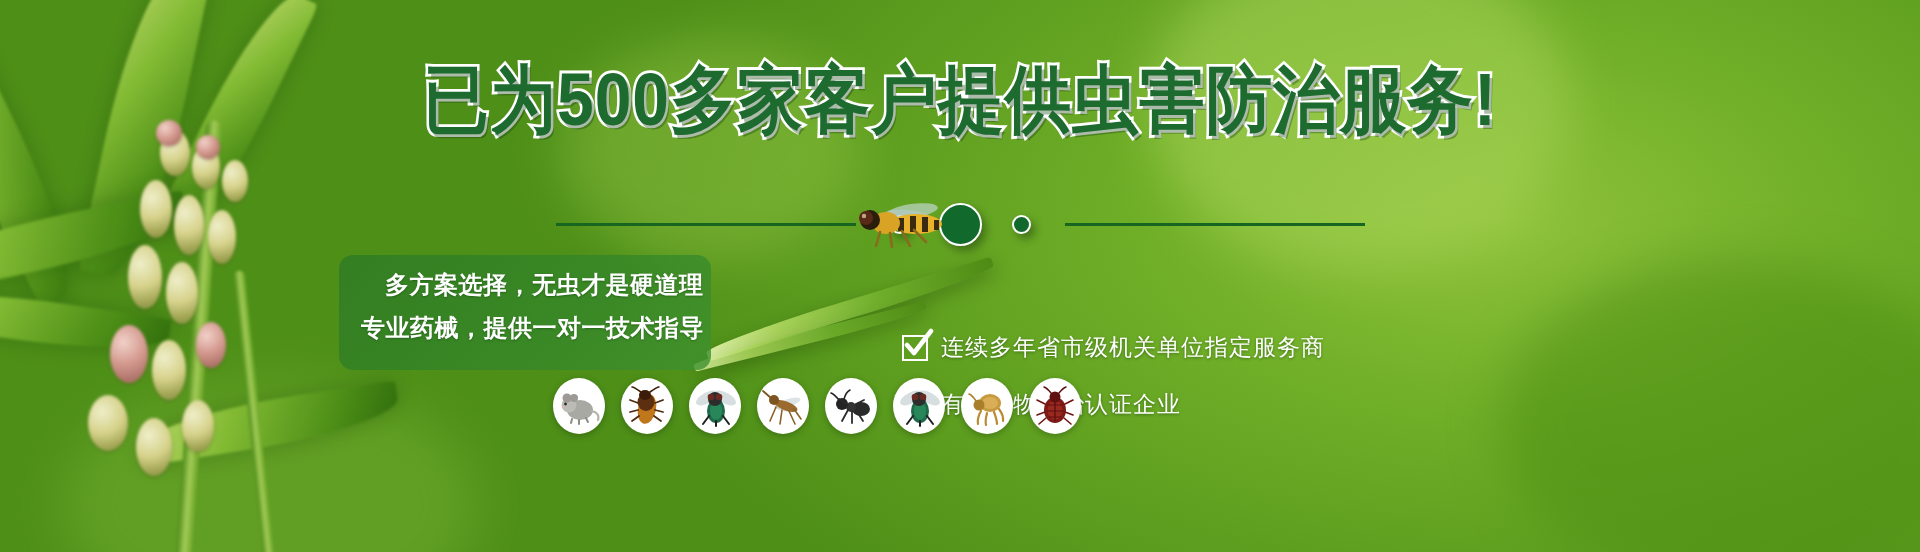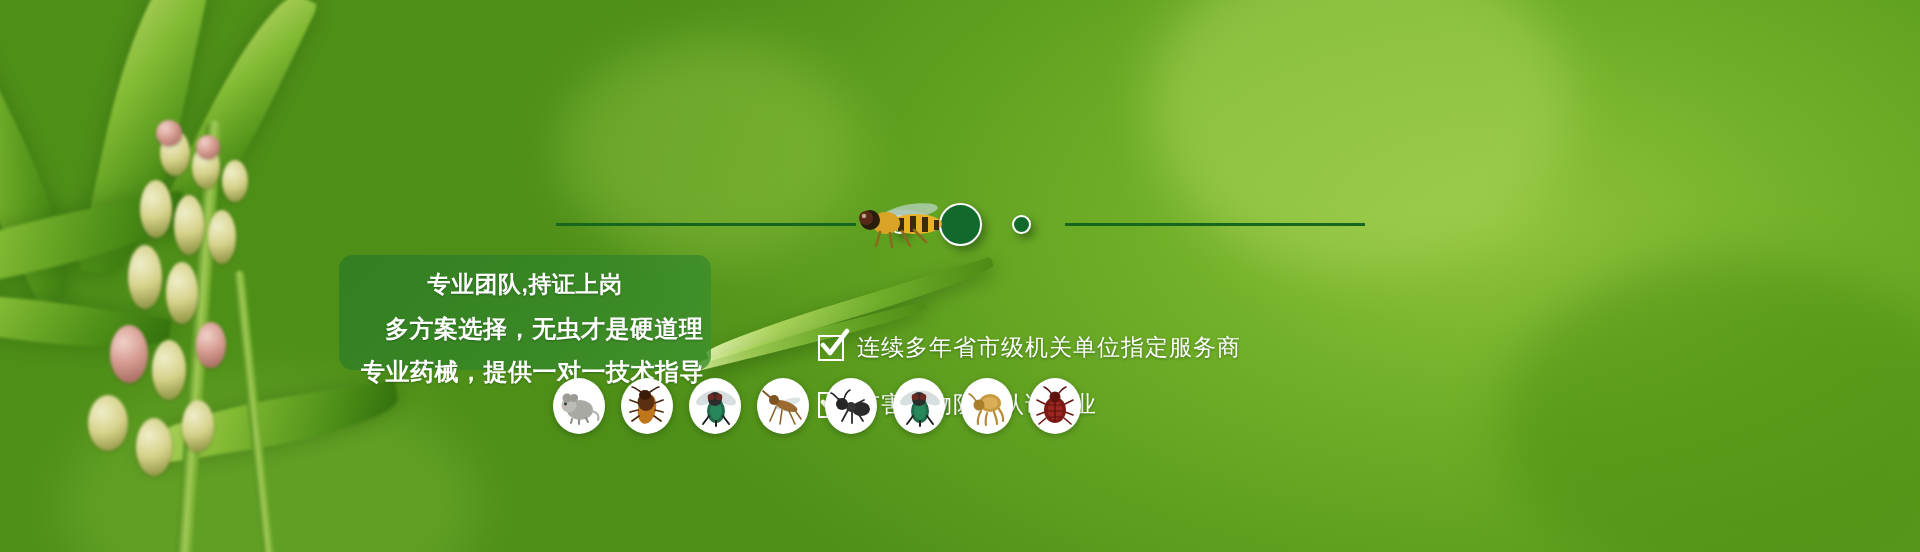--- a/index.html
+++ b/index.html
@@ -118,21 +118,21 @@
     font-weight:700;
     white-space:nowrap;
     text-shadow:0 1px 2px rgba(0,40,0,.35);
   }
   .panel-line.l1 { font-size:23px; text-align:center; margin-bottom:13px; letter-spacing:.5px; }
   .panel-line.l2 { font-size:24px; text-align:center; margin-bottom:11px; letter-spacing:.5px;margin-left:24px; }
   .panel-line.l3 { font-size:24px; text-align:left; letter-spacing:.5px; }
 
   
   .bullets {
-    position:absolute; left:818px; top:332px;
+    position:absolute; left:902px; top:332px;
   }
   .bullet {
     display:flex; align-items:center;
     margin-bottom:26px;
   }
   .chk {
     width:26px; height:26px;
     border:2px solid #ffffff;
     margin-right:13px;
     position:relative;
@@ -206,33 +206,35 @@
       <div class="bud" style="left:206px;top:292px;width:32px;height:62px;"></div>
       <div class="bud pink" style="left:150px;top:355px;width:38px;height:58px;"></div>
       <div class="bud" style="left:192px;top:370px;width:34px;height:60px;"></div>
       <div class="bud pink" style="left:236px;top:352px;width:30px;height:46px;"></div>
       <div class="bud" style="left:128px;top:425px;width:40px;height:56px;"></div>
       <div class="bud" style="left:176px;top:448px;width:36px;height:58px;"></div>
       <div class="bud" style="left:222px;top:430px;width:32px;height:52px;"></div>
     </div>
   </div>
 
+  <div class="headline-wrap">
+    <h1 class="headline">已为500多家客户提供虫害防治服务!</h1>
+  </div>
 
   <div class="divider">
     <span class="div-line"></span>
     <span class="dots">
       <span class="dot sm"></span>
       <span class="dot lg"></span>
       <span class="dot sm"></span>
     </span>
     <span class="div-line"></span>
   </div>
 
   <div class="panel">
-    <div class="panel-line l1">专业团队,持证上岗</div>
     <div class="panel-line l2">多方案选择，无虫才是硬道理</div>
     <div class="panel-line l3">专业药械，提供一对一技术指导</div>
   </div>
 
   <svg class="fly" viewBox="0 0 104 58">
 
     <ellipse cx="60" cy="13" rx="26" ry="7" fill="#cfe0ea" opacity=".6" transform="rotate(-8 60 13)"></ellipse>
     <ellipse cx="56" cy="18" rx="24" ry="6" fill="#b9ccd8" opacity=".5" transform="rotate(6 56 18)"></ellipse>
 
     <ellipse cx="64" cy="26" rx="26" ry="10" fill="#e8b32b"></ellipse>

